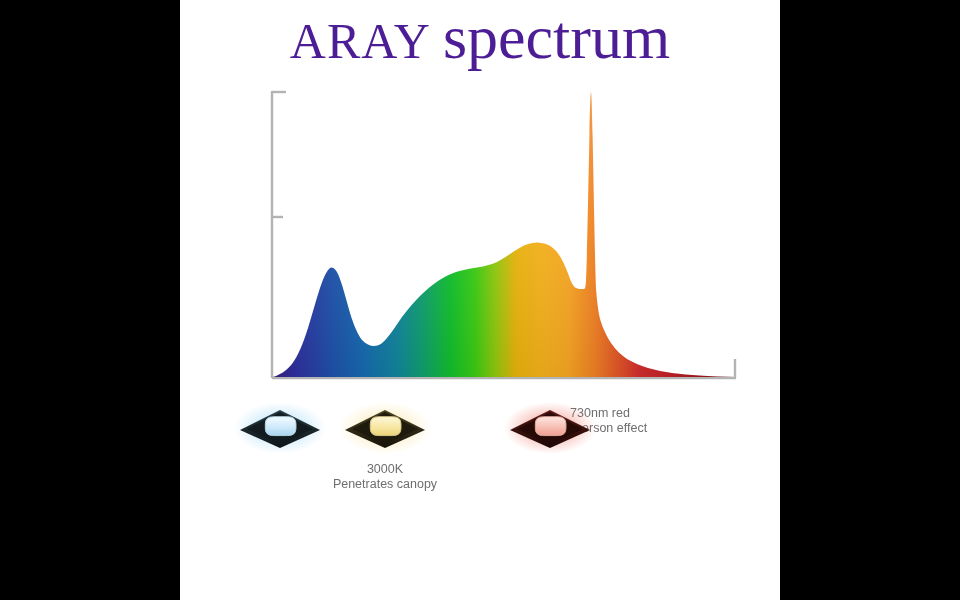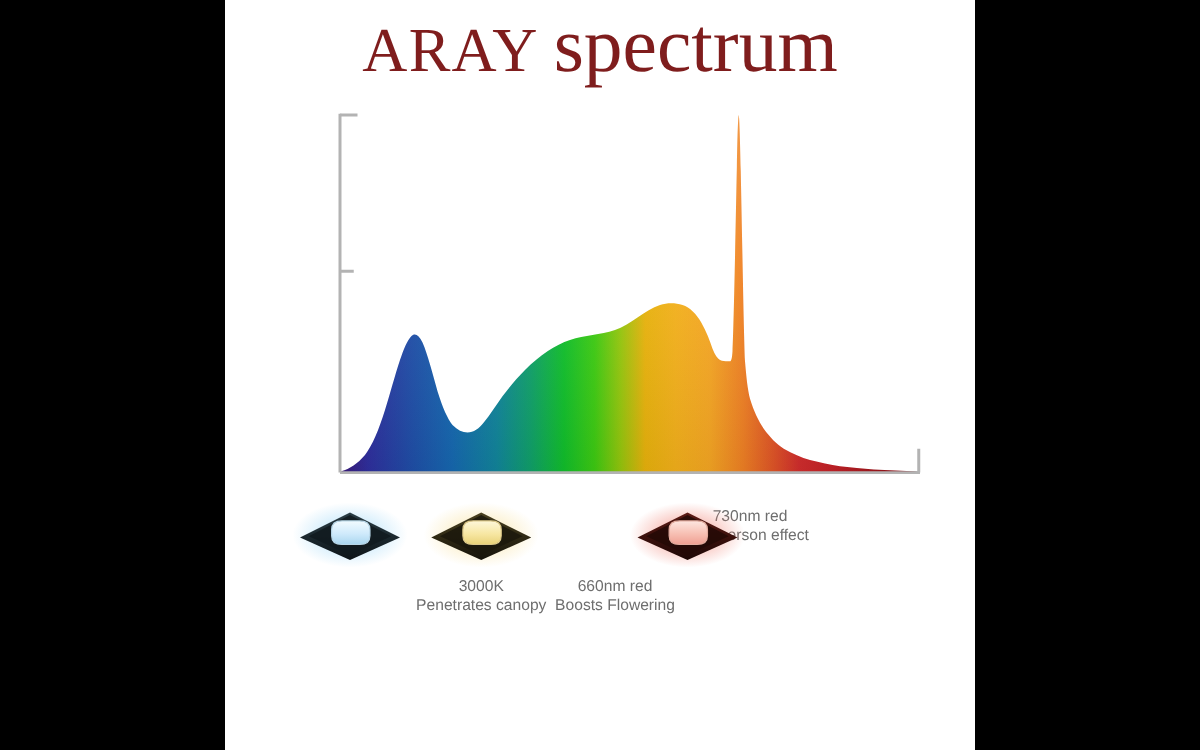--- a/index.html
+++ b/index.html
@@ -30,21 +30,21 @@
     background: #ffffff;
   }
   
   .title {
     position: absolute;
     left: 0;
     top: 6px;
     width: 600px;
     text-align: center;
     font-family: "Liberation Serif", "DejaVu Serif", serif;
-    color: #7f1d1d;
+    color: #4c1d95;
     white-space: nowrap;
     line-height: 1;
     user-select: none;
   }
   .title .brand {
     font-size: 50px;
     letter-spacing: 1px;
     font-weight: 400;
   }
   .title .word {
@@ -280,25 +280,20 @@
             <ellipse cx="55" cy="28" rx="46" ry="26" fill="url(#g2)"></ellipse>
             <path d="M55 10 L95 30 L55 48 L15 30 Z" fill="url(#b2)"></path>
             <path d="M55 12 L88 29 L55 44 L22 29 Z" fill="#1b170c" opacity="0.85"></path>
             <path d="M42 24 q0-6 7-6 h12 q7 0 7 6 v4 q0 6 -7 6 h-12 q-7 0 -7 -6 z" transform="translate(-1,-1) scale(1.18) translate(-7,-3)" fill="url(#d2)" stroke="#ddc98a" stroke-width="0.8"></path>
           </svg>
         </div>
         <div class="led-caption">3000K
 Penetrates canopy</div>
       </div>
 
-      <div class="led-cell" style="left:257px;">
-        <div class="led-art"></div>
-        <div class="led-caption">660nm red
-Boosts Flowering</div>
-      </div>
 
       <div class="led-cell" style="left:365px;">
         <div class="led-art" style="position:absolute; left:-50px; top:0;">
           <svg width="110" height="56" viewBox="0 0 110 56">
             <defs>
               <radialGradient id="g3" cx="0.5" cy="0.5" r="0.5">
                 <stop offset="0" stop-color="#f59183" stop-opacity="0.95"></stop>
                 <stop offset="0.42" stop-color="#f07a6c" stop-opacity="0.45"></stop>
                 <stop offset="1" stop-color="#f07a6c" stop-opacity="0"></stop>
               </radialGradient>

